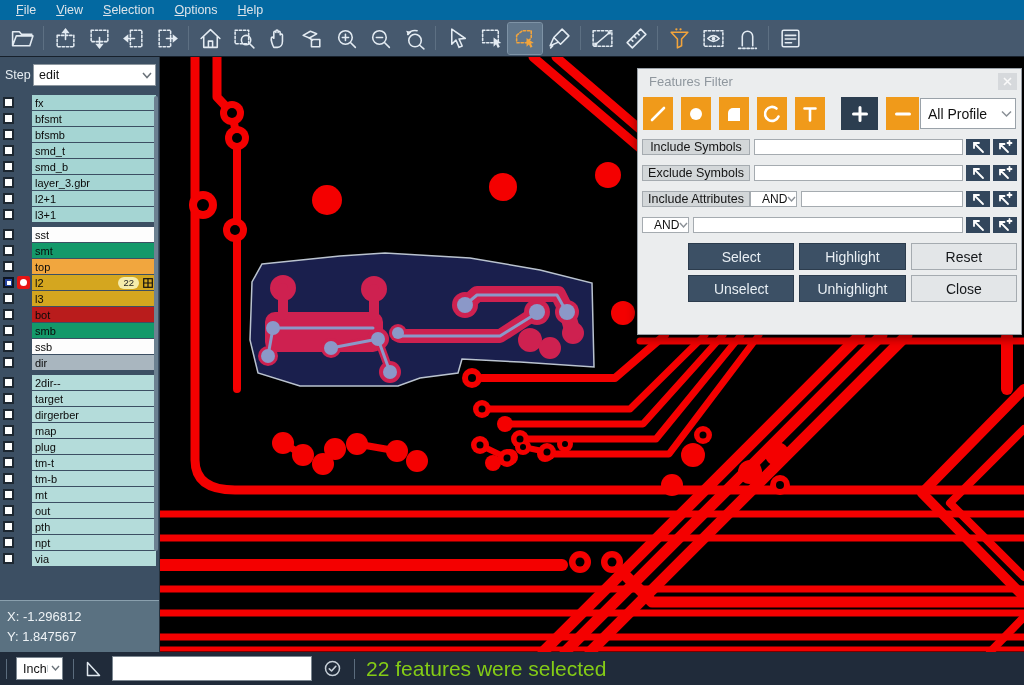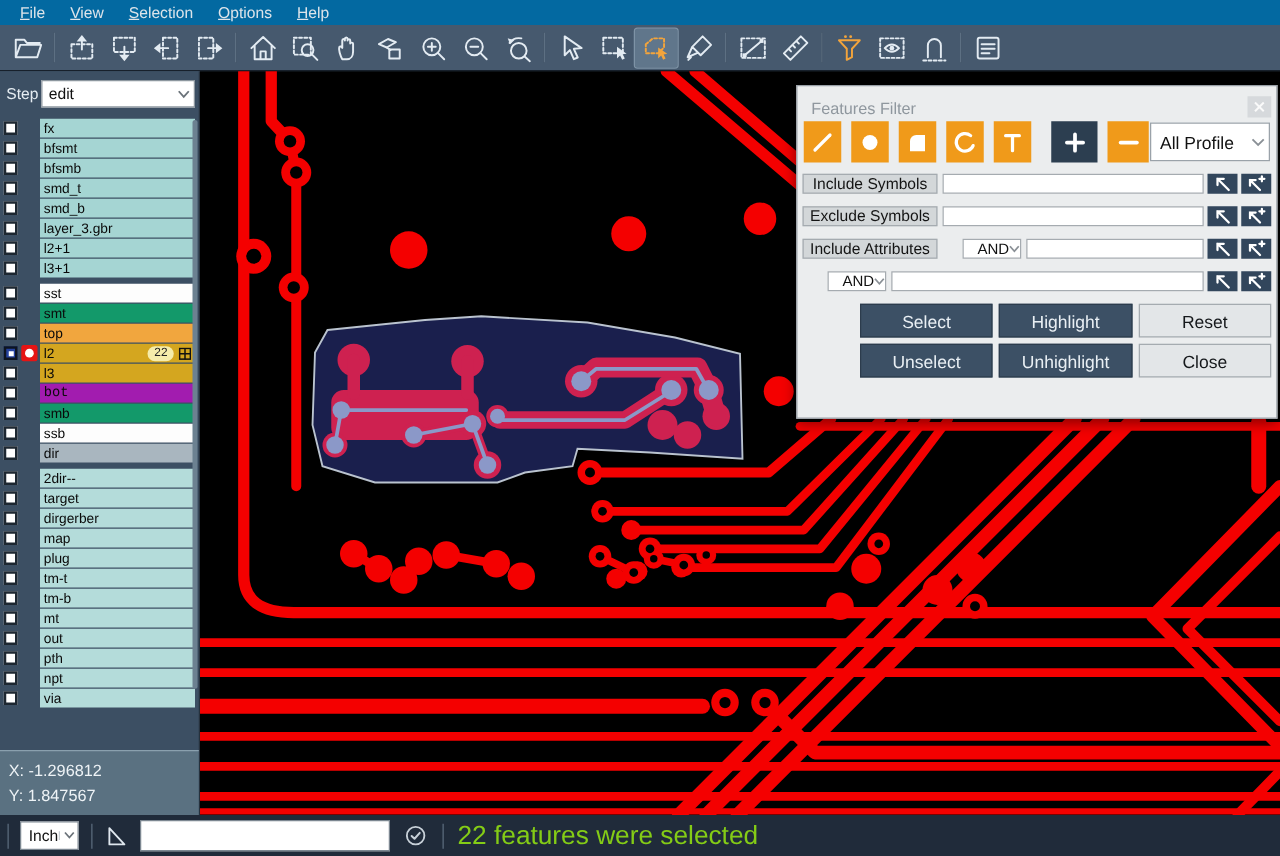--- a/index.html
+++ b/index.html
@@ -42,35 +42,35 @@
   .lgroup-sep { height:4px; }
   .vscroll { position:absolute; right:1px; top:39px; width:4px; height:455px; background:#6c8191; border-radius:2px; }
   .coords { position:absolute; left:0; right:0; bottom:0; height:52px; background:#5a7181; border-top:1px solid #8aa0ae; color:#eef3f6; font-size:13px; padding:6px 0 0 7px; line-height:20px; }
 
   
   .canvas { position:absolute; left:160px; top:57px; width:864px; height:595px; background:#000; }
   .canvas svg { display:block; }
 
   
   .dialog { position:absolute; left:637px; top:68px; width:385px; height:267px; background:#ebedee; border:1px solid #989fa6; box-shadow:0 3px 10px rgba(0,0,0,.45); z-index:5; }
-  .d-title { height:25px; display:flex; align-items:flex-end; padding:0 4px 0 11px;gap:16px; }
+  .d-title { height:25px; display:flex; align-items:center; padding:0 4px 0 11px;gap:16px; }
   .d-title-text { color:#8f979e; font-size:13px; }
   .d-close { margin-left:auto; width:19px; height:17px; background:#d6d9dc; display:flex; align-items:center; justify-content:center; }
   .d-shapes { display:flex; align-items:center; padding:3px 5px 6px 5px; }
   .sq { height:33px; display:flex; align-items:center; justify-content:center; flex:0 0 auto; }
   .sq.orange { background:#f09a1a; width:30px; margin-right:8px; }
   .sq.navy { background:#2c3e50; width:37px; margin-left:8px; }
   .sq.orange2 { background:#f09a1a; width:33px; margin-left:8px; }
   .sq svg { stroke:#fff; fill:none; stroke-width:2.6; stroke-linecap:round; stroke-linejoin:round; }
   .sq svg .wf { fill:#fff; stroke:none; }
   .profile-select { margin-left:auto; width:96px; height:31px; background:#fff; border:1px solid #9aa2a9; display:flex; align-items:center; padding-left:7px; font-size:14px; color:#111; }
   .profile-select .chev { margin-left:auto; width:18px; display:flex; justify-content:center; color:#8a9096; }
   .d-row { display:flex; align-items:center; height:22px; margin:0 4px 4px 4px; }
   .d-label { width:108px; background:#d3d7d9; border:1px solid #a5abb0; font-size:12.5px; color:#141414; display:flex; align-items:center; justify-content:center; flex:0 0 auto; }
-  .d-and { width:47px; background:#fff; border:1px solid #a5abb0; margin-left:20px; display:flex; align-items:center; padding-left:11px; font-size:12px; color:#111; flex:0 0 auto; }
+  .d-and { width:47px; background:#fff; border:1px solid #a5abb0; margin-left:0; display:flex; align-items:center; padding-left:11px; font-size:12px; color:#111; flex:0 0 auto; }
   .d-and .chev { margin-left:auto; width:14px; display:flex; justify-content:center; color:#8a9096; }
   .d-input { flex:1; background:#fff; border:1px solid #a5abb0; margin-left:4px; font-size:12px; padding:0 4px; min-width:0; }
   .d-pick { width:24px; background:#32465c; margin-left:3px; display:flex; align-items:center; justify-content:center; flex:0 0 auto; }
   .d-pick svg { stroke:#fff; fill:none; stroke-width:1.8; stroke-linecap:round; }
   .d-actrow { display:flex; height:27px; margin:0 4px 5px 4px;padding-left:46px; }
   .abtn { flex:1; display:flex; align-items:center; justify-content:center; font-size:14px; }
   .abtn + .abtn { margin-left:5px; }
   .abtn.dark { background:#3c5065; color:#e9eff4; border:1px solid #2c3c4d; }
   .abtn.light { background:#e3e6e8; color:#15181b; border:1px solid #a5abb0; }
   .d-actions { margin-top:7px; }
@@ -353,21 +353,21 @@
         <div class="lrow">
           <span class="cb"></span>
           <span class="ind"></span>
           <div class="lbl" style="background: rgb(212, 166, 31);">
             <span>l3</span>
           </div>
         </div>
         <div class="lrow">
           <span class="cb"></span>
           <span class="ind"></span>
-          <div class="lbl" style="background: #a21caf; font-family: Liberation Mono, monospace;">
+          <div class="lbl" style="background: #b91c1c;">
             <span>bot</span>
           </div>
         </div>
         <div class="lrow">
           <span class="cb"></span>
           <span class="ind"></span>
           <div class="lbl" style="background: rgb(19, 153, 106);">
             <span>smb</span>
           </div>
         </div>

